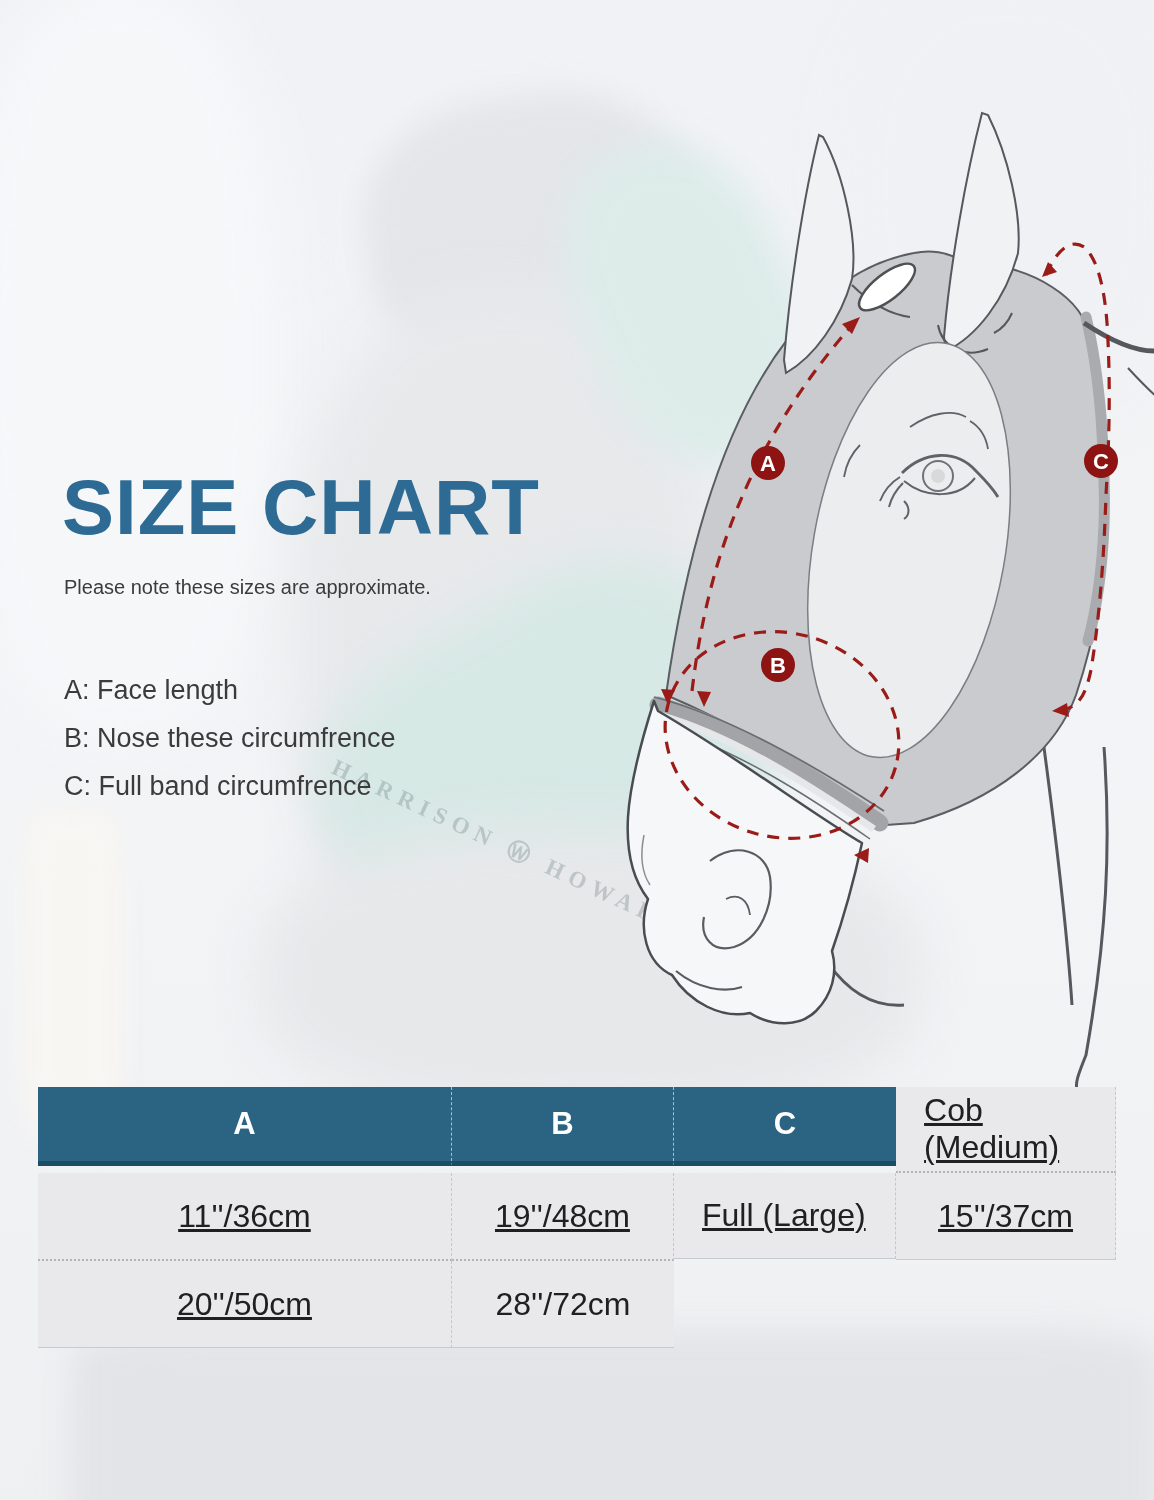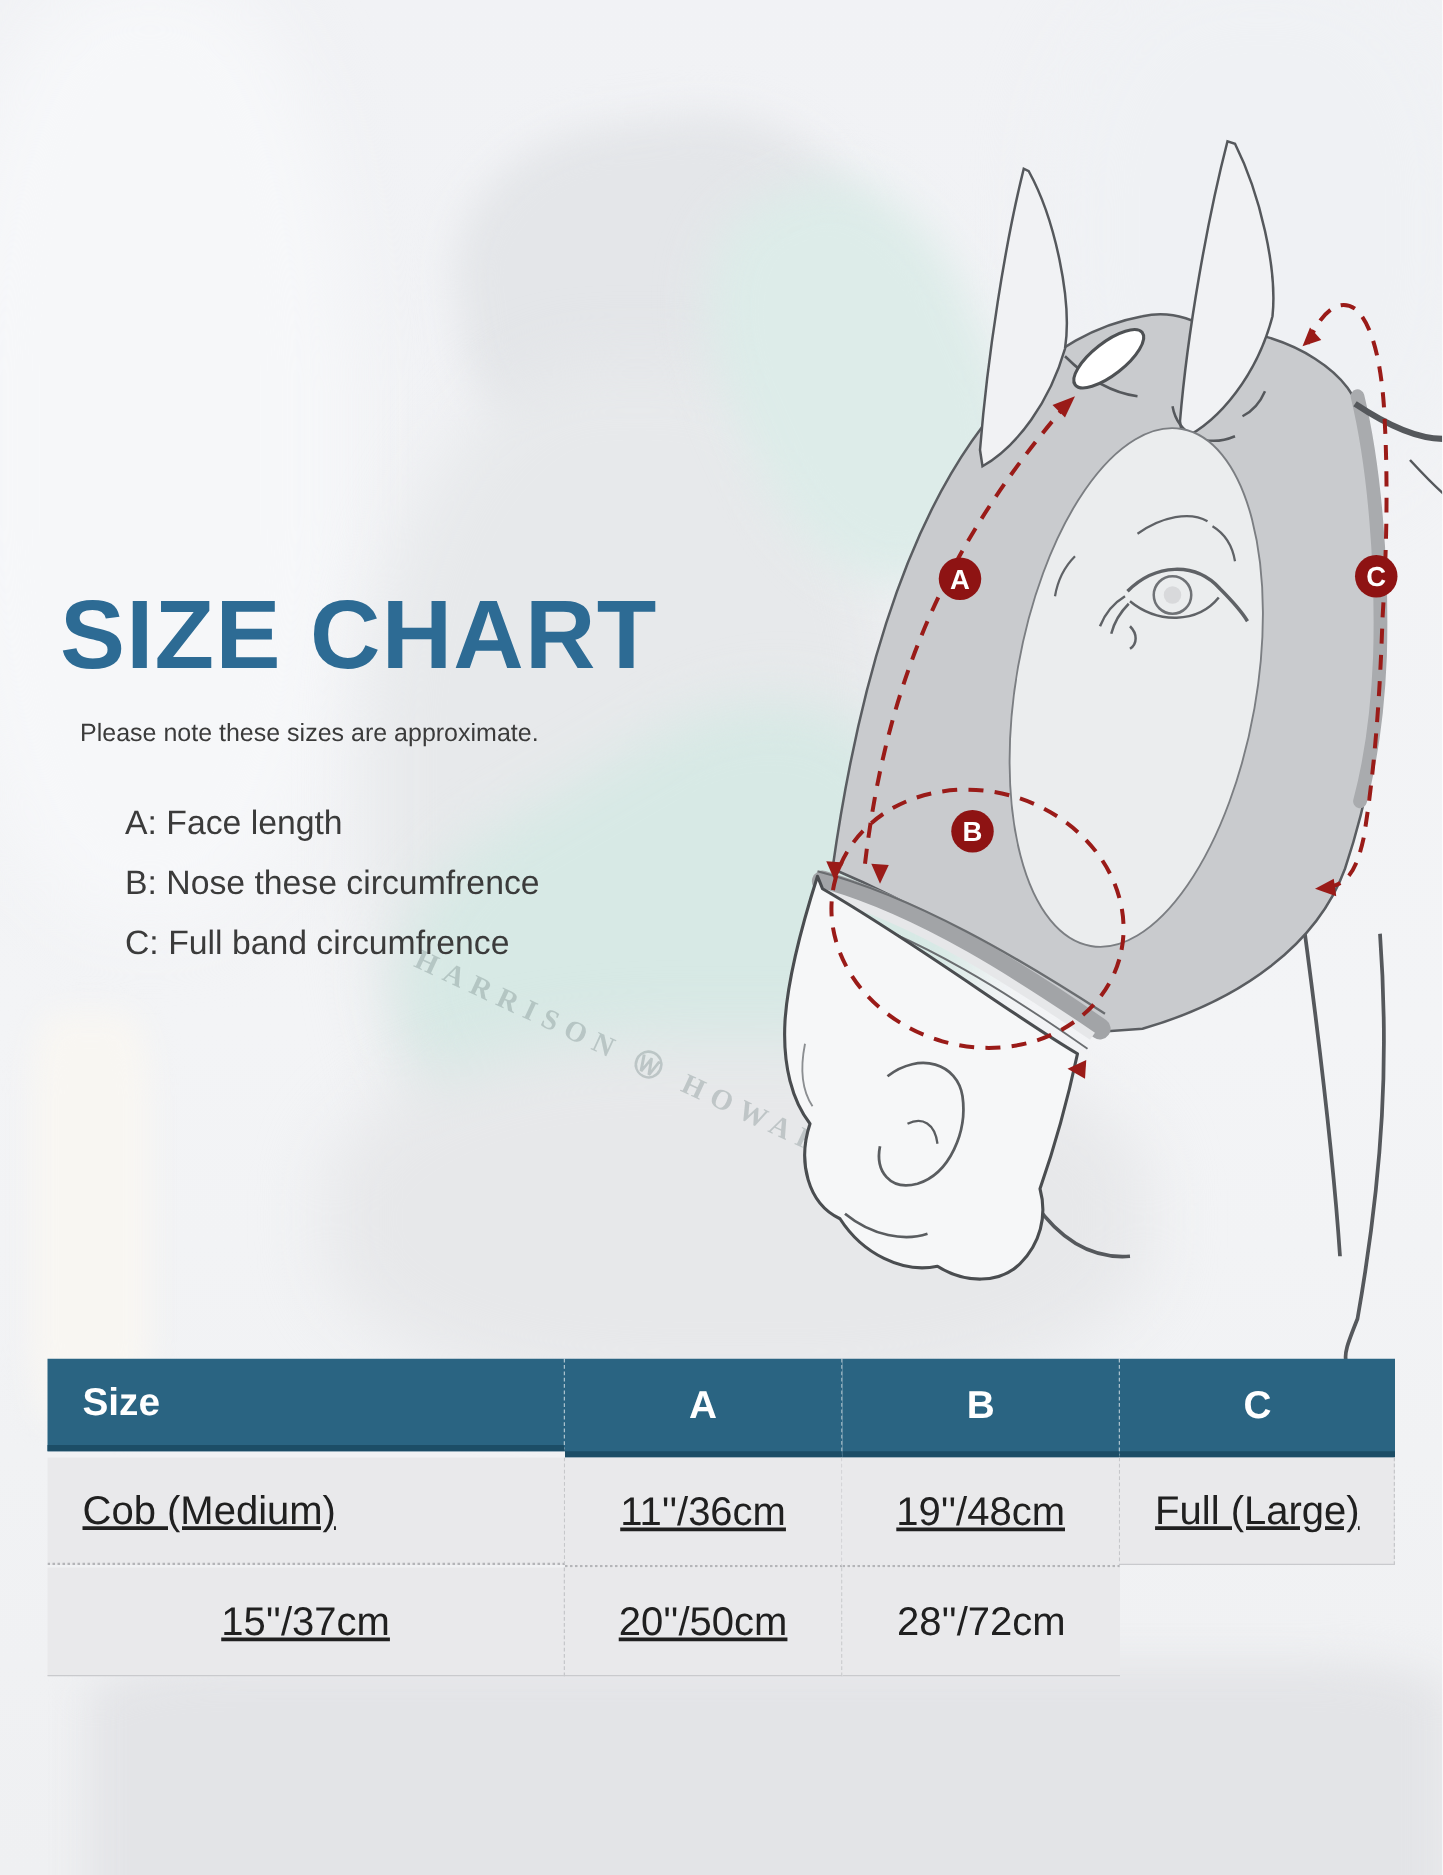--- a/index.html
+++ b/index.html
@@ -18,23 +18,23 @@
   .b-mid{left:260px;top:830px;width:660px;height:290px;background:#e7e8ea;filter:blur(26px);}
   .b-post{left:25px;top:810px;width:95px;height:330px;background:#f8f6f2;filter:blur(12px);border-radius:20%;}
   .b-bottom{left:70px;top:1330px;width:1090px;height:280px;background:#e3e4e7;filter:blur(16px);border-radius:10%;}
   .b-toplight{left:840px;top:-30px;width:340px;height:430px;background:#eff1f4;filter:blur(30px);}
   .watermark{
     position:absolute;left:340px;top:752px;transform:rotate(25deg);transform-origin:left top;
     font-family:"Liberation Serif", serif;font-weight:bold;font-size:23px;letter-spacing:7px;
     color:rgba(105,125,125,0.32);white-space:nowrap;
   }
   
-  .title{position:absolute;left:48px;top:462px;font-size:78px;font-weight:bold;color:#2d6b94;letter-spacing:1px;}
+  .title{position:absolute;left:62px;top:462px;font-size:78px;font-weight:bold;color:#2d6b94;letter-spacing:1px;}
   .subtitle{position:absolute;left:64px;top:576px;font-size:20px;color:#3b3b3b;}
-  .legend{position:absolute;left:64px;top:634px;font-size:27px;color:#3b3b3b;line-height:48px;margin-left:36px;}
+  .legend{position:absolute;left:64px;top:666px;font-size:27px;color:#3b3b3b;line-height:48px;}
   
   .size-table{
     position:absolute;left:38px;top:1087px;width:1078px;
     display:grid;grid-template-columns:38.4% 20.6% 20.6% 20.4%;
   }
   .th{
     background:#2a6482;color:#ffffff;font-weight:bold;font-size:31px;
     height:74px;display:flex;align-items:center;justify-content:center;
     border-bottom:5px solid #1c4d66;
   }
@@ -163,21 +163,20 @@
         <text x="154" y="416" text-anchor="middle" font-size="22" font-weight="bold" fill="#ffffff" font-family="Liberation Sans, sans-serif">A</text>
         <circle cx="164" cy="610" r="17" fill="#8e1313"></circle>
         <text x="164" y="618" text-anchor="middle" font-size="22" font-weight="bold" fill="#ffffff" font-family="Liberation Sans, sans-serif">B</text>
         <circle cx="487" cy="406" r="17" fill="#8e1313"></circle>
         <text x="487" y="414" text-anchor="middle" font-size="22" font-weight="bold" fill="#ffffff" font-family="Liberation Sans, sans-serif">C</text>
       </g>
     </svg>
   </div>
 
   <div class="size-table">
-    <div class="th c1 sep">Size</div>
     <div class="th sep">A</div>
     <div class="th sep">B</div>
     <div class="th">C</div>
 
     <div class="td c1 sep row1">Cob (Medium)</div>
     <div class="td sep row1">11''/36cm</div>
     <div class="td sep row1">19''/48cm</div>
 
     <div class="td c1 sep row2">Full (Large)</div>
     <div class="td sep row2">15''/37cm</div>

